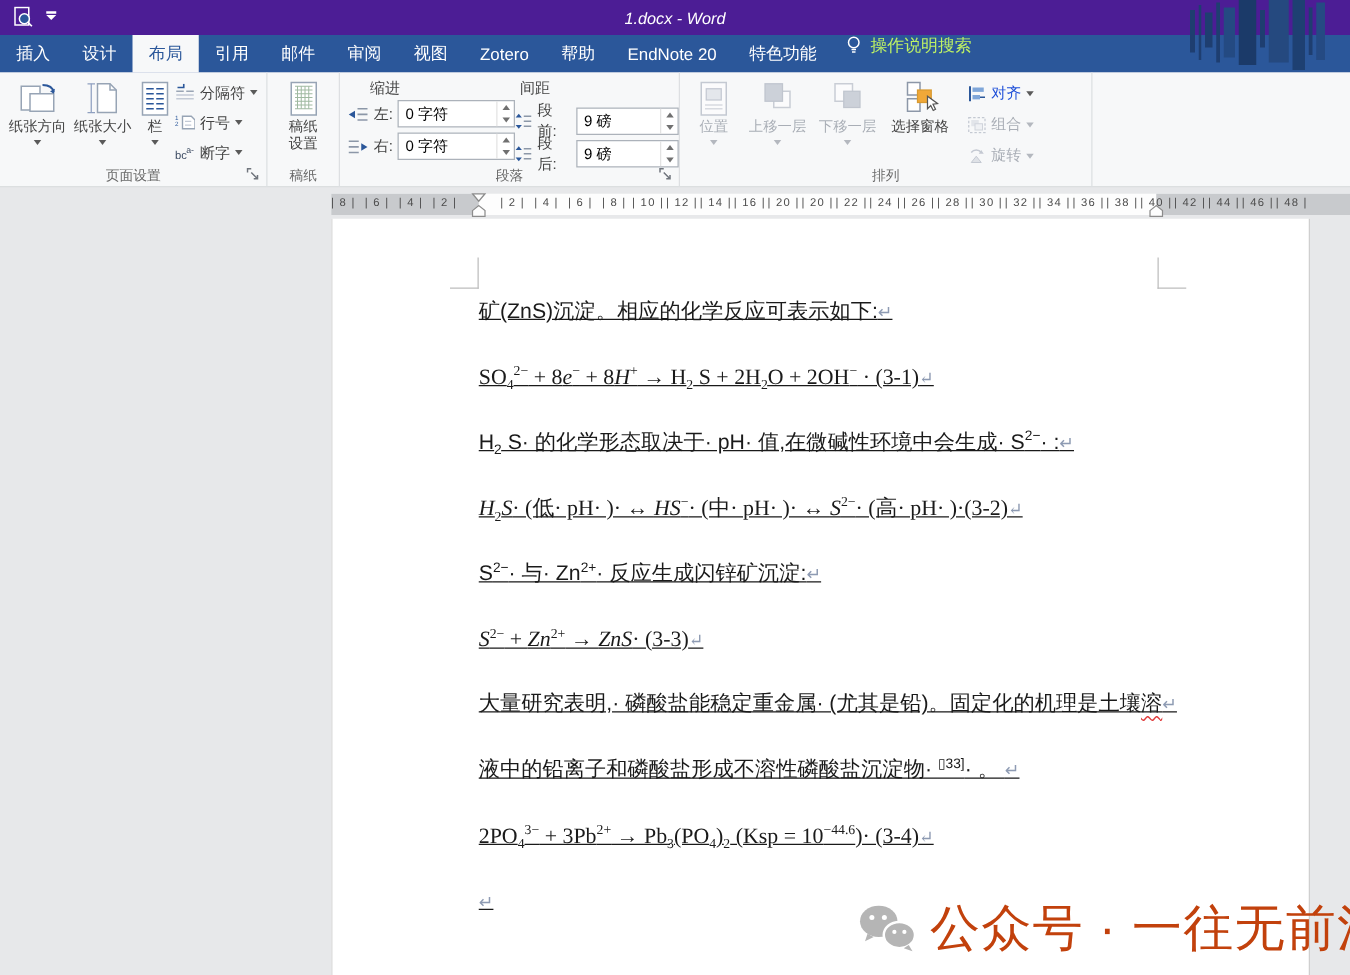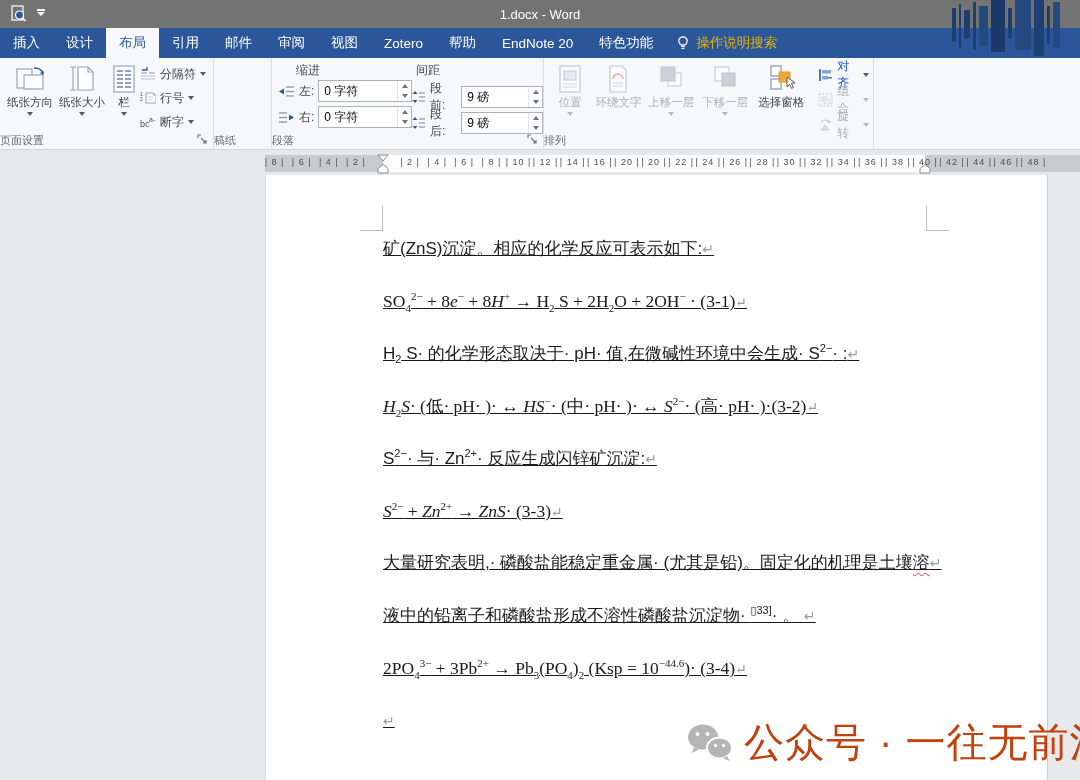--- a/index.html
+++ b/index.html
@@ -1,42 +1,42 @@
 <!DOCTYPE html>
 <html><head>
 <meta charset="utf-8">
 <style>
   * { margin:0; padding:0; box-sizing:border-box; }
   html,body { width:1080px; height:780px; overflow:hidden;
     font-family:"Liberation Sans","DejaVu Sans",sans-serif; }
   body { position:relative; background:#e7e8ea; }
 
   
-  .title-bar { position:relative; height:28px; background:#737373; display:flex;
-    align-items:center; color:#fff; }
+  .title-bar { position:relative; height:28px; background:#4c1d95; display:flex;
+    align-items:center; color:#fff;font-style:italic; }
   .qat { display:flex; align-items:center; gap:10px; padding-left:10px; }
   .qat-caret { width:0;height:0;border-left:4px solid transparent;border-right:4px solid transparent;
     border-top:4px solid #fff; position:relative; }
   .qat-caret::before{content:"";position:absolute;left:-4px;top:-7px;width:8px;height:1.5px;background:#fff;}
   .win-title { position:absolute; left:0; right:0; text-align:center; font-size:13px; color:#fff; }
   .glitch { position:absolute; right:0; top:0; width:132px; height:56px; display:flex;
     align-items:flex-start; gap:3px; padding-left:4px; z-index:5; pointer-events:none; }
   .glitch div { background:#1e3e70; }
 
   
   .tab-bar { height:30px; background:#2b579a; display:flex; align-items:stretch; }
   .tab { color:#fff; font-size:13.5px; padding:0 13px; display:flex; align-items:center; cursor:default; }
   .tab.active { background:#f7f8f9; color:#2b579a; }
-  .tellme { display:flex; align-items:center; gap:6px; color:#eab308; font-size:13.5px; padding:0 10px; }
+  .tellme { display:flex; gap:6px; color:#bef264; font-size:13.5px; padding:0 10px; }
 
   
   .ribbon { position:relative; height:92px; background:#f7f8f9; border-bottom:1px solid #d4d6d8;
     display:flex; }
   .group { position:relative; height:100%; border-right:1px solid #dddfe2; }
-  .group-label { position:absolute; bottom:1px; left:0; right:0; text-align:left;
+  .group-label { position:absolute; bottom:1px; left:0; right:0; text-align:center;
     font-size:11px; color:#696969; }
   .launcher { position:absolute; bottom:2px; right:3px; width:13px; height:13px; cursor:pointer; }
   .grp-content { display:flex; padding:3px 4px 0 4px; }
 
   .bigbtn { display:flex; flex-direction:column; align-items:center; gap:1px;
     font-size:11.5px; color:#444; padding:2px 3px; line-height:13px; text-align:center; }
   .bigbtn .caret { margin-top:2px; }
   .caret { width:0; height:0; border-left:3.5px solid transparent; border-right:3.5px solid transparent;
     border-top:4px solid #5a5a5a; display:inline-block; }
   .disabled { color:#a9aeb6 !important; }
@@ -237,20 +237,43 @@
     </div>
     <div class="group-label">页面设置</div>
     <span class="launcher">
       <svg width="11" height="11" viewBox="0 0 11 11">
         <path d="M1,4 v-3 h3 M4,4 l5,5 M9,6 v3 h-3" fill="none" stroke="#70757d" stroke-width="1.2"></path>
       </svg>
     </span>
   </div>
 
   <div class="group" style="width:58px">
+    <div class="grp-content" style="justify-content:center">
+      <div class="bigbtn">
+        <span>
+          <svg width="28" height="32" viewBox="0 0 28 32">
+            <rect x="4" y="3" width="20" height="26" fill="#fff" stroke="#97a4b5" stroke-width="1.2"></rect>
+            <g stroke="#9fb9a0" stroke-width="0.8">
+              <line x1="7" y1="6" x2="21" y2="6"></line>
+                <line x1="7" y1="9" x2="21" y2="9"></line>
+              <line x1="7" y1="12" x2="21" y2="12"></line>
+                <line x1="7" y1="15" x2="21" y2="15"></line>
+              <line x1="7" y1="18" x2="21" y2="18"></line>
+                <line x1="7" y1="21" x2="21" y2="21"></line>
+              <line x1="7" y1="24" x2="21" y2="24"></line>
+              <line x1="9" y1="6" x2="9" y2="24"></line>
+                <line x1="12" y1="6" x2="12" y2="24"></line>
+              <line x1="15" y1="6" x2="15" y2="24"></line>
+                <line x1="18" y1="6" x2="18" y2="24"></line>
+            </g>
+          </svg>
+        </span>
+        <span style="width:30px">稿纸设置</span>
+      </div>
+    </div>
     <div class="group-label">稿纸</div>
   </div>
 
   <div class="group" style="width:272px">
     <div class="para-grid">
       <span class="sublabel" style="left:24px">缩进</span>
       <span class="sublabel" style="left:144px">间距</span>
 
       <div class="pr-row" style="left:6px; top:22px">
         <span>
@@ -366,31 +389,20 @@
         <span>
           <svg width="26" height="32" viewBox="0 0 26 32">
             <rect x="3" y="3" width="20" height="26" fill="#fbfbfc" stroke="#c4c9d2" stroke-width="1.2"></rect>
             <rect x="7" y="8" width="12" height="9" fill="#e4e7ec" stroke="#c4c9d2" stroke-width="1"></rect>
             <line x1="6" y1="21" x2="20" y2="21" stroke="#d7dae0" stroke-width="1.2"></line>
             <line x1="6" y1="24" x2="20" y2="24" stroke="#d7dae0" stroke-width="1.2"></line>
           </svg>
         </span>
         <span>位置</span>
         <span class="caret"></span>
-      </div>
-      <div class="bigbtn disabled" style="width:52px">
-        <span>
-          <svg width="26" height="32" viewBox="0 0 26 32">
-            <path d="M5,3 h12 l4,4 v22 h-16 z" fill="#fbfbfc" stroke="#c4c9d2" stroke-width="1.2"></path>
-            <path d="M8,16 a5,5 0 0 1 10,0" fill="none" stroke="#b24a4a" stroke-width="1.4" opacity="0.45"></path>
-            <line x1="8" y1="20" x2="18" y2="20" stroke="#d7dae0" stroke-width="1.2"></line>
-            <line x1="8" y1="23" x2="18" y2="23" stroke="#d7dae0" stroke-width="1.2"></line>
-          </svg>
-        </span>
-        <span style="width:48px">环绕文字</span>
       </div>
       <div class="bigbtn disabled" style="width:56px">
         <span>
           <svg width="30" height="32" viewBox="0 0 30 32">
             <rect x="12" y="10" width="13" height="13" fill="#fbfbfc" stroke="#c9cdd5" stroke-width="1.2"></rect>
             <rect x="5" y="4" width="14" height="14" fill="#ccd1d9" stroke="#c0c5ce" stroke-width="1"></rect>
           </svg>
         </span>
         <span>上移一层</span>
         <span class="caret"></span>

